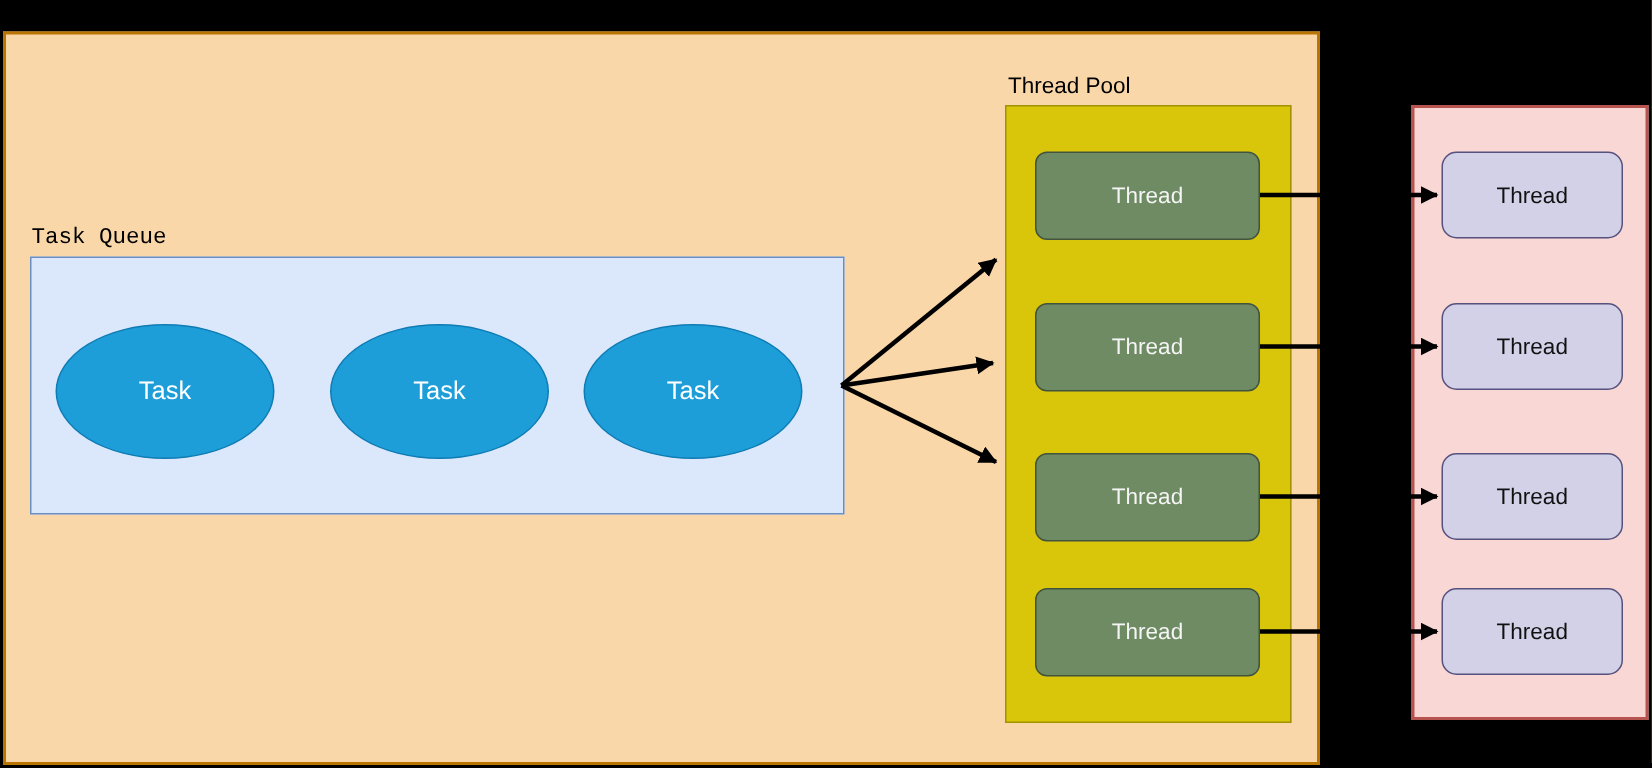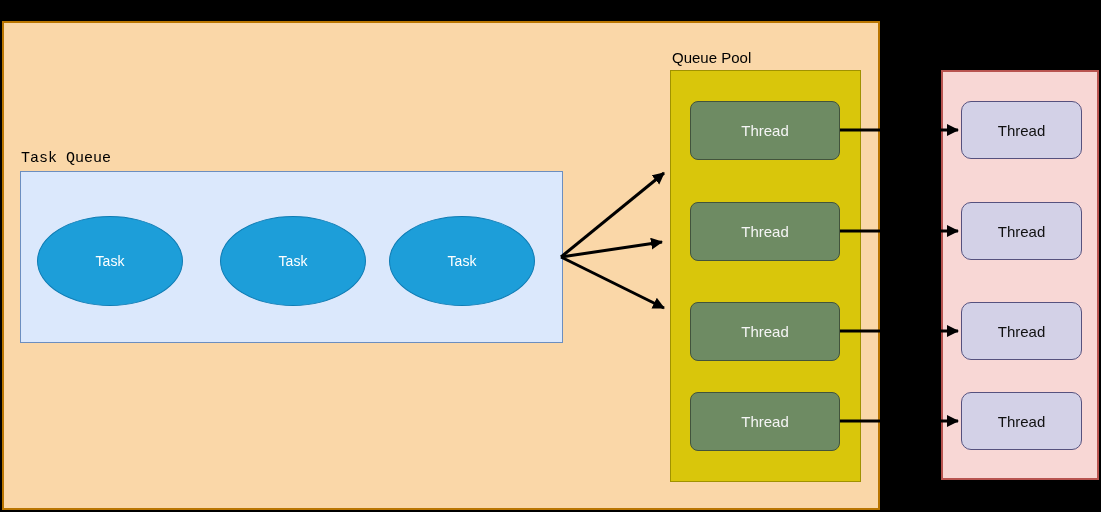--- a/index.html
+++ b/index.html
@@ -32,21 +32,21 @@
     left:20px; top:171px; width:543px; height:172px;
     background:var(--queue_fill);
     border:1px solid var(--queue_stroke);
   }
   .task-ellipse{
     width:146px; height:90px; top:216px;
     background:var(--task_fill);
     border:1px solid var(--task_stroke);
     border-radius:50%;
     display:flex; align-items:center; justify-content:center;
-    color:var(--task_text); font-size:14px;
+    color:var(--task_text); font-size:17px;
   }
   .pool-box{
     left:670px; top:70px; width:191px; height:412px;
     background:var(--pool_fill);
     border:1px solid var(--pool_stroke);
   }
   .pool-thread{
     left:690px; width:150px; height:59px;
     background:var(--pool_thread_fill);
     border:1px solid var(--pool_thread_stroke);
@@ -84,21 +84,21 @@
   <div class="abs task-ellipse" style="left:37px;">
     <span>Task</span>
   </div>
   <div class="abs task-ellipse" style="left:220px;">
     <span>Task</span>
   </div>
   <div class="abs task-ellipse" style="left:389px;">
     <span>Task</span>
   </div>
 
-  <div class="abs section-label" style="left:672px; top:49px;">Queue Pool</div>
+  <div class="abs section-label" style="left:672px; top:49px;">Thread Pool</div>
   <div class="abs pool-box"></div>
 
   <div class="abs pool-thread" style="top:101px;">
     <span>Thread</span>
   </div>
   <div class="abs pool-thread" style="top:202px;">
     <span>Thread</span>
   </div>
   <div class="abs pool-thread" style="top:302px;">
     <span>Thread</span>

